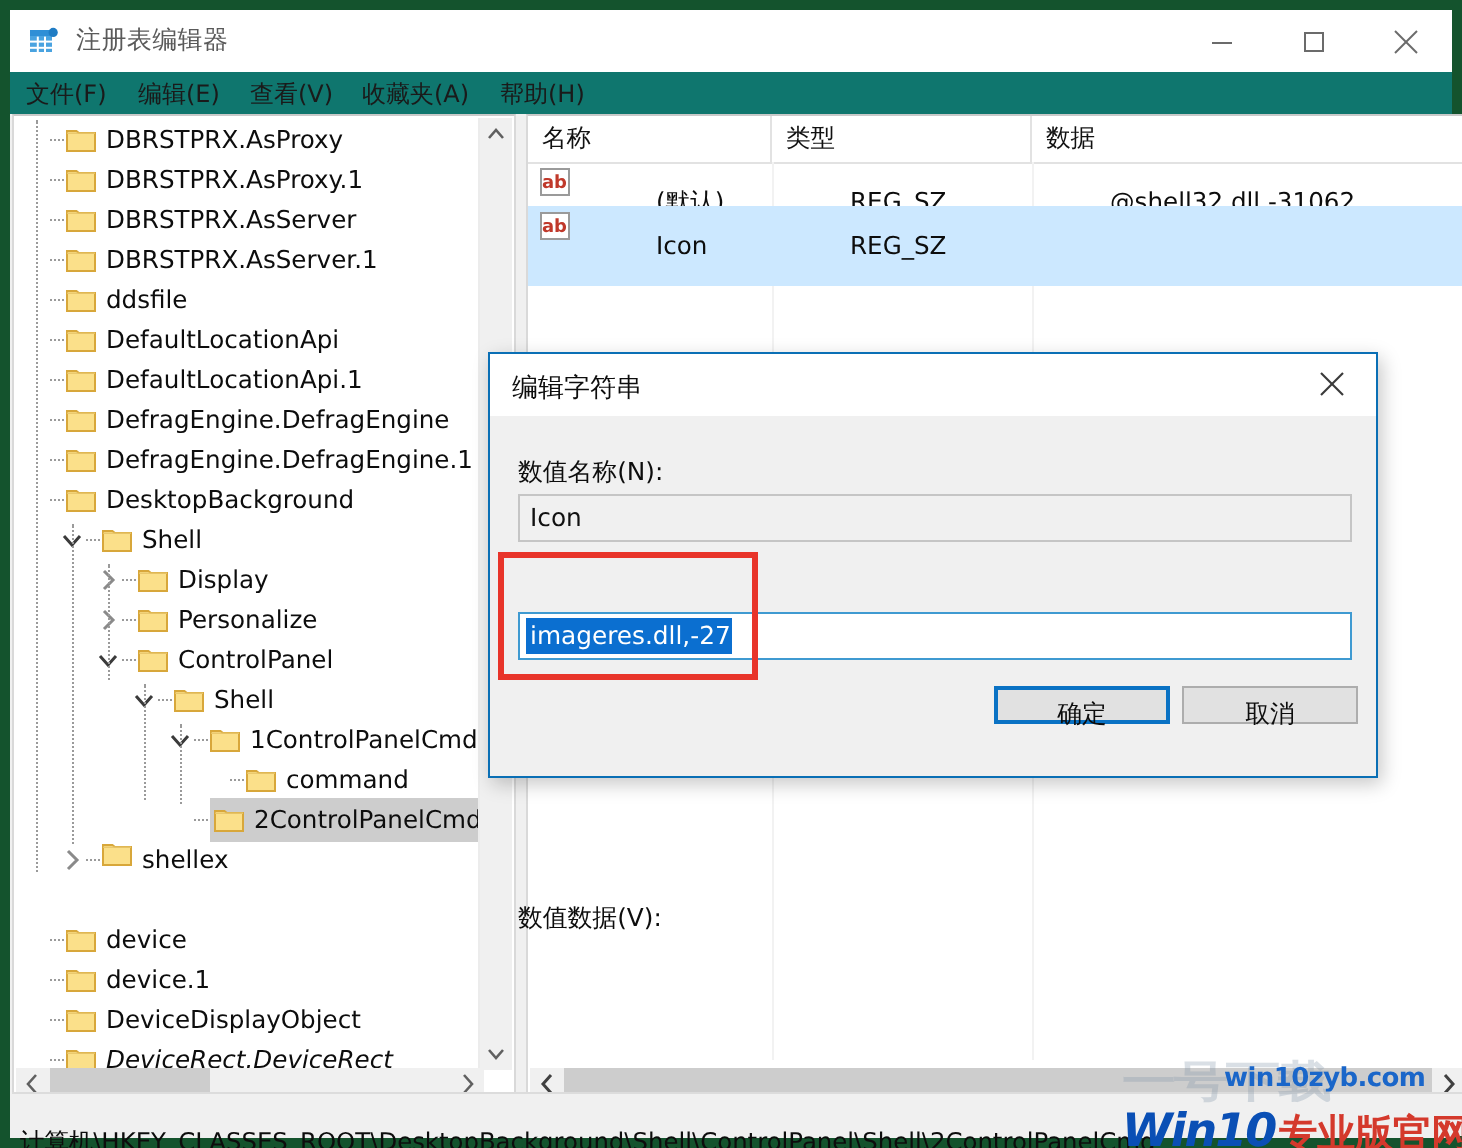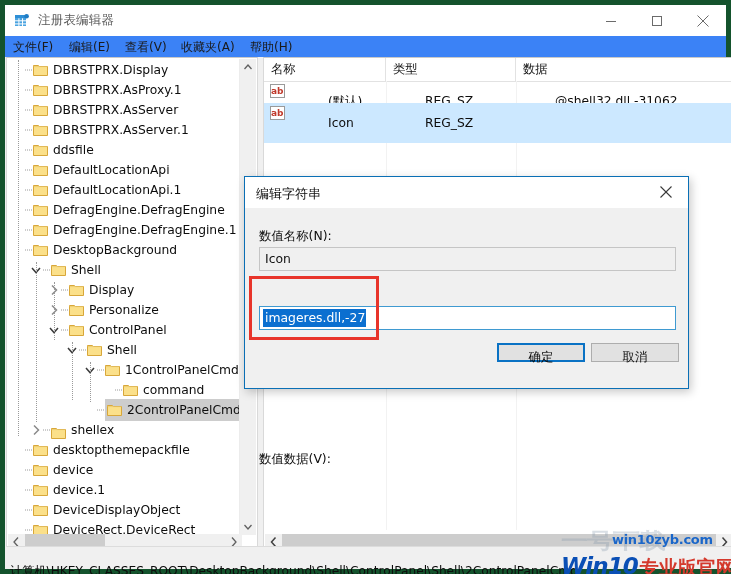--- a/index.html
+++ b/index.html
@@ -55,21 +55,21 @@
   .wbtn svg { position: absolute; left: 50%; top: 50%; transform: translate(-50%,-50%); }
   #btn-min { right: 92px; }
   #btn-max { right: 46px; }
   #btn-close { right: 0px; }
 
   
   #menubar {
     position: absolute;
     left: 0; top: 31px;
     width: 100%; height: 21px;
-    background: #3b82f6;
+    background: #0f766e;
   }
   .menu-item {
     position: absolute;
     top: 3px;
     font-size: 12px;
     color: #1a1a1a;
     white-space: nowrap;
     padding: 0 2px;
     cursor: default;
   }
@@ -491,21 +491,21 @@
             <span style="display: inline-block; flex: 0 0 auto; width: 4px; height: 16px;"></span>
             <span class="expander"><svg width="14" height="16" viewBox="0 0 14 16"></svg></span>
             <span class="dots"><svg width="8" height="16" viewBox="0 0 8 16">
                 <line x1="0" y1="8" x2="7" y2="8" stroke="#9a9a9a" stroke-width="1" stroke-dasharray="1,1"></line>
               </svg></span>
             <span class="tlabel-wrap" style="display: inline-flex; align-items: center;">
               <span class="folder"><svg width="16" height="14" viewBox="0 0 16 14">
                   <path d="M0.5 2.5 L0.5 12.5 L14.5 12.5 L14.5 3.5 L6.5 3.5 L5.2 2.5 Z" fill="#fbe08a" stroke="#d8a73a" stroke-width="1"></path>
                   <path d="M0.5 3.6 L14.5 3.6" stroke="#e8c66a" stroke-width="0.7"></path>
                 </svg></span>
-              <span class="tlabel">DBRSTPRX.Display</span>
+              <span class="tlabel">DBRSTPRX.AsProxy</span>
             </span>
           </div>
           <div class="tree-row" style="top: 22px;">
             <span style="display: inline-block; flex: 0 0 auto; width: 4px; height: 16px;"></span>
             <span class="expander"><svg width="14" height="16" viewBox="0 0 14 16"></svg></span>
             <span class="dots"><svg width="8" height="16" viewBox="0 0 8 16">
                 <line x1="0" y1="8" x2="7" y2="8" stroke="#9a9a9a" stroke-width="1" stroke-dasharray="1,1"></line>
               </svg></span>
             <span class="tlabel-wrap" style="display: inline-flex; align-items: center;">
               <span class="folder"><svg width="16" height="14" viewBox="0 0 16 14">
@@ -752,42 +752,28 @@
             </span>
           </div>
           <div class="tree-row" style="top: 362px;">
             <span style="display: inline-block; flex: 0 0 auto; width: 22px; height: 16px;"></span>
             <span class="expander"><svg width="14" height="16" viewBox="0 0 14 16">
                 <path d="M5 3.5 L9.5 8 L5 12.5" fill="none" stroke="#8a8a8a" stroke-width="1.5"></path>
               </svg></span>
             <span class="dots"><svg width="8" height="16" viewBox="0 0 8 16">
                 <line x1="0" y1="8" x2="7" y2="8" stroke="#9a9a9a" stroke-width="1" stroke-dasharray="1,1"></line>
               </svg></span>
-            <span class="tlabel-wrap" style="display: inline-flex; align-items: flex-end;">
+            <span class="tlabel-wrap" style="display: inline-flex; align-items: flex-start;">
               <span class="folder"><svg width="16" height="14" viewBox="0 0 16 14">
                   <path d="M0.5 2.5 L0.5 12.5 L14.5 12.5 L14.5 3.5 L6.5 3.5 L5.2 2.5 Z" fill="#fbe08a" stroke="#d8a73a" stroke-width="1"></path>
                   <path d="M0.5 3.6 L14.5 3.6" stroke="#e8c66a" stroke-width="0.7"></path>
                 </svg></span>
               <span class="tlabel">shellex</span>
             </span>
           </div>
-          <div class="tree-row" style="top: 382px;">
-            <span style="display: inline-block; flex: 0 0 auto; width: 4px; height: 16px;"></span>
-            <span class="expander"><svg width="14" height="16" viewBox="0 0 14 16"></svg></span>
-            <span class="dots"><svg width="8" height="16" viewBox="0 0 8 16">
-                <line x1="0" y1="8" x2="7" y2="8" stroke="#9a9a9a" stroke-width="1" stroke-dasharray="1,1"></line>
-              </svg></span>
-            <span class="tlabel-wrap" style="display: inline-flex; align-items: center;">
-              <span class="folder"><svg width="16" height="14" viewBox="0 0 16 14">
-                  <path d="M0.5 2.5 L0.5 12.5 L14.5 12.5 L14.5 3.5 L6.5 3.5 L5.2 2.5 Z" fill="#fbe08a" stroke="#d8a73a" stroke-width="1"></path>
-                  <path d="M0.5 3.6 L14.5 3.6" stroke="#e8c66a" stroke-width="0.7"></path>
-                </svg></span>
-              <span class="tlabel">desktopthemepackfile</span>
-            </span>
-          </div>
           <div class="tree-row" style="top: 402px;">
             <span style="display: inline-block; flex: 0 0 auto; width: 4px; height: 16px;"></span>
             <span class="expander"><svg width="14" height="16" viewBox="0 0 14 16"></svg></span>
             <span class="dots"><svg width="8" height="16" viewBox="0 0 8 16">
                 <line x1="0" y1="8" x2="7" y2="8" stroke="#9a9a9a" stroke-width="1" stroke-dasharray="1,1"></line>
               </svg></span>
             <span class="tlabel-wrap" style="display: inline-flex; align-items: center;">
               <span class="folder"><svg width="16" height="14" viewBox="0 0 16 14">
                   <path d="M0.5 2.5 L0.5 12.5 L14.5 12.5 L14.5 3.5 L6.5 3.5 L5.2 2.5 Z" fill="#fbe08a" stroke="#d8a73a" stroke-width="1"></path>
                   <path d="M0.5 3.6 L14.5 3.6" stroke="#e8c66a" stroke-width="0.7"></path>
@@ -816,21 +802,21 @@
                 <line x1="0" y1="8" x2="7" y2="8" stroke="#9a9a9a" stroke-width="1" stroke-dasharray="1,1"></line>
               </svg></span>
             <span class="tlabel-wrap" style="display: inline-flex; align-items: center;">
               <span class="folder"><svg width="16" height="14" viewBox="0 0 16 14">
                   <path d="M0.5 2.5 L0.5 12.5 L14.5 12.5 L14.5 3.5 L6.5 3.5 L5.2 2.5 Z" fill="#fbe08a" stroke="#d8a73a" stroke-width="1"></path>
                   <path d="M0.5 3.6 L14.5 3.6" stroke="#e8c66a" stroke-width="0.7"></path>
                 </svg></span>
               <span class="tlabel">DeviceDisplayObject</span>
             </span>
           </div>
-          <div class="tree-row" style="top: 462px;">
+          <div class="tree-row" style="top: 462px; font-style: italic;">
             <span style="display: inline-block; flex: 0 0 auto; width: 4px; height: 16px;"></span>
             <span class="expander"><svg width="14" height="16" viewBox="0 0 14 16"></svg></span>
             <span class="dots"><svg width="8" height="16" viewBox="0 0 8 16">
                 <line x1="0" y1="8" x2="7" y2="8" stroke="#9a9a9a" stroke-width="1" stroke-dasharray="1,1"></line>
               </svg></span>
             <span class="tlabel-wrap" style="display: inline-flex; align-items: center;">
               <span class="folder"><svg width="16" height="14" viewBox="0 0 16 14">
                   <path d="M0.5 2.5 L0.5 12.5 L14.5 12.5 L14.5 3.5 L6.5 3.5 L5.2 2.5 Z" fill="#fbe08a" stroke="#d8a73a" stroke-width="1"></path>
                   <path d="M0.5 3.6 L14.5 3.6" stroke="#e8c66a" stroke-width="0.7"></path>
                 </svg></span>

